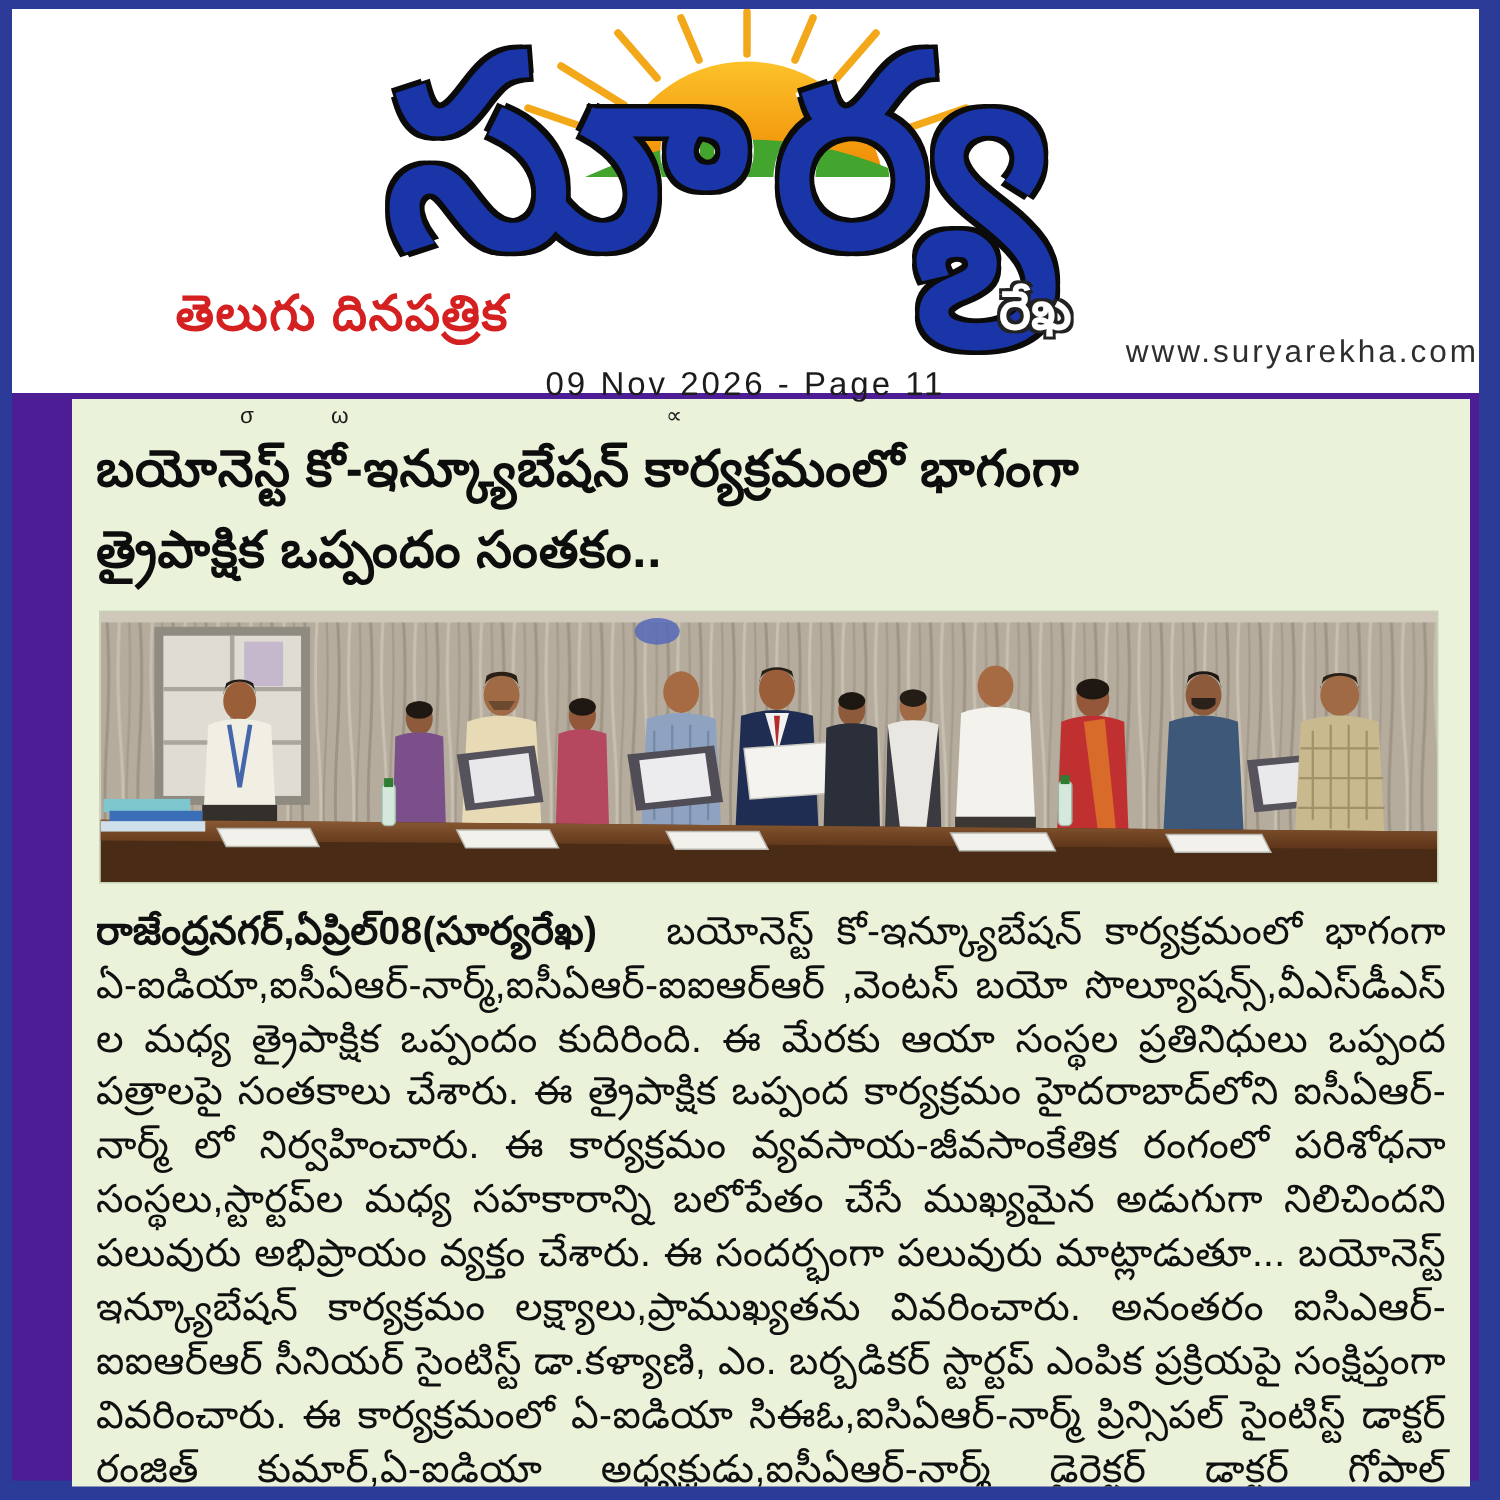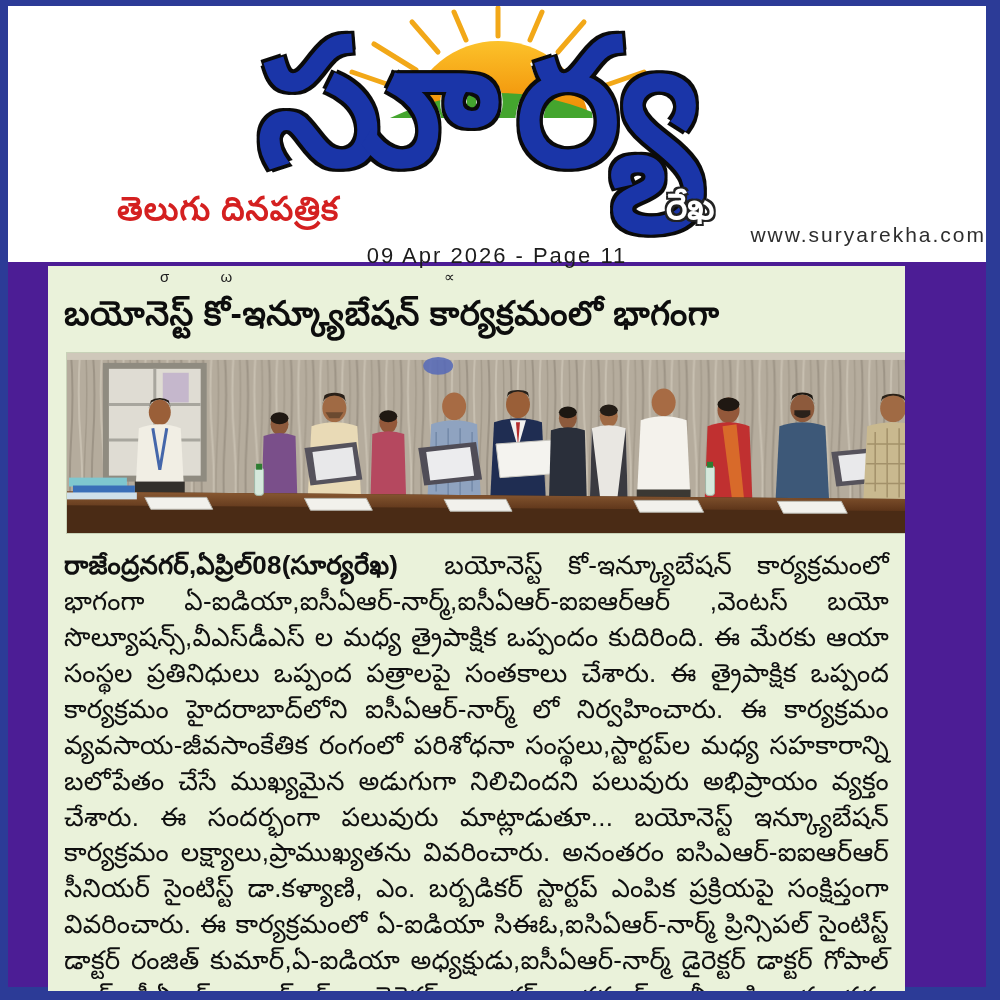--- a/index.html
+++ b/index.html
@@ -21,21 +21,21 @@
              font-size:33px; font-weight:bold; color:#d42020; letter-spacing:1px; }
   .logo-sub { position:absolute; left:658px; top:180px; z-index:3;
               font-size:36px; font-weight:bold; color:#ffffff;
               text-shadow:-2px -2px 0 #222, 2px -2px 0 #222, -2px 2px 0 #222, 2px 2px 0 #222; }
   .site-line { position:absolute; left:0; top:217px; width:100%; text-align:right; z-index:3;
                font-size:21px; color:#2e2e2e; letter-spacing:2px; }
   .date-line { position:absolute; left:0; top:237px; width:100%; text-align:center; z-index:3;
                font-size:22px; color:#1c1c1c; letter-spacing:2px; }
 
   
-  .article { position:absolute; left:40px; top:260px; width:857px; height:725px;
+  .article { position:absolute; left:40px; top:260px; width:932px; height:725px;
              background:#eaf2da; padding:2px 16px 10px 16px; overflow:hidden; }
   .remnant { height:16px; font-size:15px; color:#1c1c1c; white-space:pre; overflow:hidden;
              padding-left:96px; letter-spacing:2px; }
   .headline { font-size:34px; font-weight:bold; color:#0d0d0d; line-height:1.6;
               margin-top:2px; letter-spacing:0.5px; }
   .photo { margin:12px 2px 14px 2px; width:893px; height:182px; position:relative;
            border:1px solid #c8d2b8; }
   .photo svg { display:block; width:100%; height:100%; }
   .bodytext { font-size:26px; color:#101010; line-height:1.38; text-align:justify;
               letter-spacing:0.2px; }
@@ -71,29 +71,30 @@
     </svg>
 
     <div class="logo-text">సూర్య</div>
 
     <div class="tagline">తెలుగు దినపత్రిక</div>
 
     <div class="logo-sub">రేఖ</div>
 
     <div class="site-line">www.suryarekha.com</div>
 
-    <div class="date-line">09 Apr 2026 - Page 11</div>
+    <div class="date-line">09 Nov 2026 - Page 11</div>
   </header>
 
   <section class="article">
 
     <div class="remnant">σ        ω                                  ∝</div>
 
     <h1 class="headline">
       <span style="display:block">బయోనెస్ట్ కో-ఇన్క్యూబేషన్ కార్యక్రమంలో భాగంగా</span>
+      <span style="display:block">త్రైపాక్షిక ఒప్పందం సంతకం..</span>
     </h1>
 
     <div class="photo">
       <svg viewBox="0 0 893 182" preserveAspectRatio="none">
         <defs>
           <pattern id="curt" width="22" height="182" patternUnits="userSpaceOnUse">
             <rect width="22" height="182" fill="#b5ac9d"></rect>
             <path d="M4 0 q3 40 0 90 q-3 50 2 92" stroke="#9d9486" stroke-width="2" fill="none"></path>
             <path d="M13 0 q-3 45 1 95 q3 45 -1 87" stroke="#c8c0b1" stroke-width="2" fill="none"></path>
             <path d="M19 0 q2 50 -1 100 q-2 45 1 82" stroke="#a49b8c" stroke-width="1.5" fill="none"></path>

